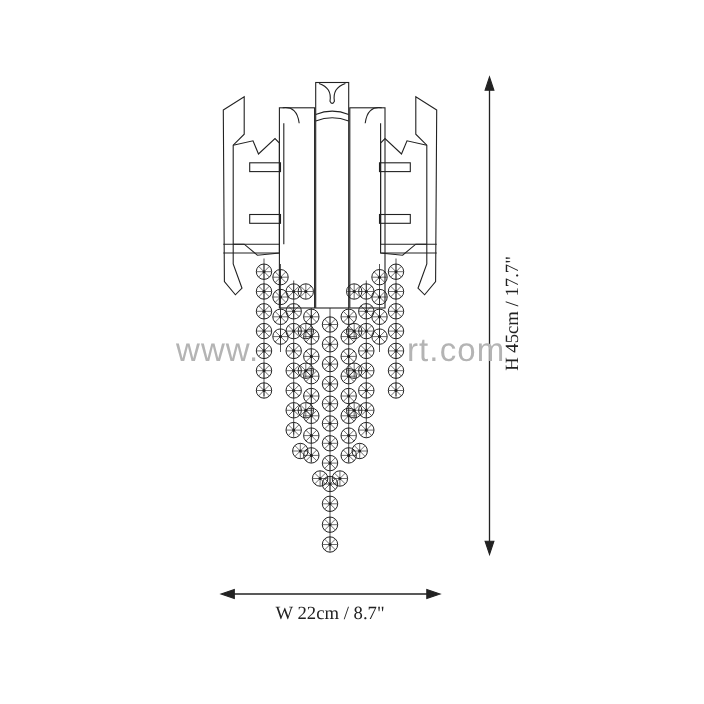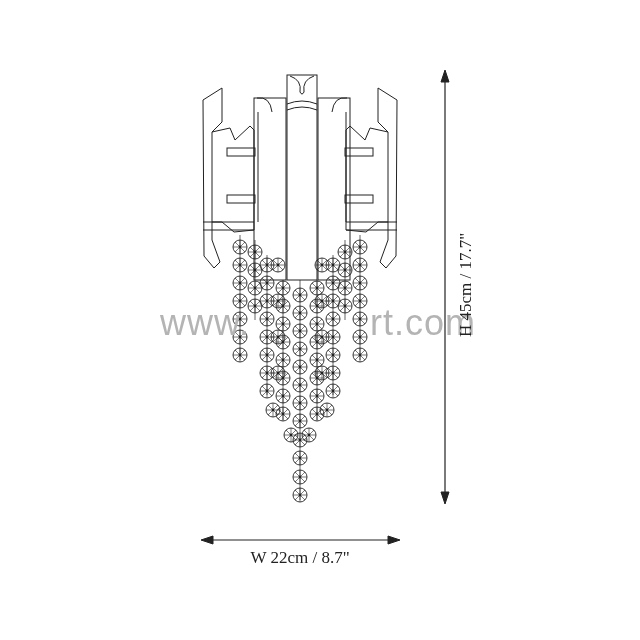--- a/index.html
+++ b/index.html
@@ -1,21 +1,21 @@
 <!DOCTYPE html>
 <html><head>
   <meta charset="utf-8">
   <style>
     html, body { margin: 0; padding: 0; background: #ffffff; }
     body { width: 640px; height: 640px; position: relative; overflow: hidden; font-family: "DejaVu Serif", serif; }
     .canvas { position: absolute; left: 0; top: 0; width: 640px; height: 640px; }
     .dim-label { position: absolute; font-family: "Liberation Serif", "DejaVu Serif", serif; color: #222; font-size: 17px; white-space: nowrap; }
     .h-label { left: 466px; top: 285px; transform: translate(-50%, -50%) rotate(-90deg); }
     .w-label { left: 300px; top: 558px; transform: translate(-50%, -50%); }
-    .watermark { position: absolute; font-family: "Liberation Sans", "DejaVu Sans", sans-serif; color: #b4b4b4; font-size: 36px; top: 302px; letter-spacing: 1px; }
+    .watermark { position: absolute; font-family: "Liberation Sans", "DejaVu Sans", sans-serif; color: #b4b4b4; font-size: 30px; top: 302px; letter-spacing: 1px; }
     .wm-left { left: 160px; }
     .wm-right { left: 370px; }
   </style>
 </head>
 <body>
 
 <svg class="canvas" viewBox="0 0 640 640" xmlns="http://www.w3.org/2000/svg">
   <defs>
     <g id="crystal">
       <circle r="7" fill="none" stroke="#222" stroke-width="0.9"></circle>

